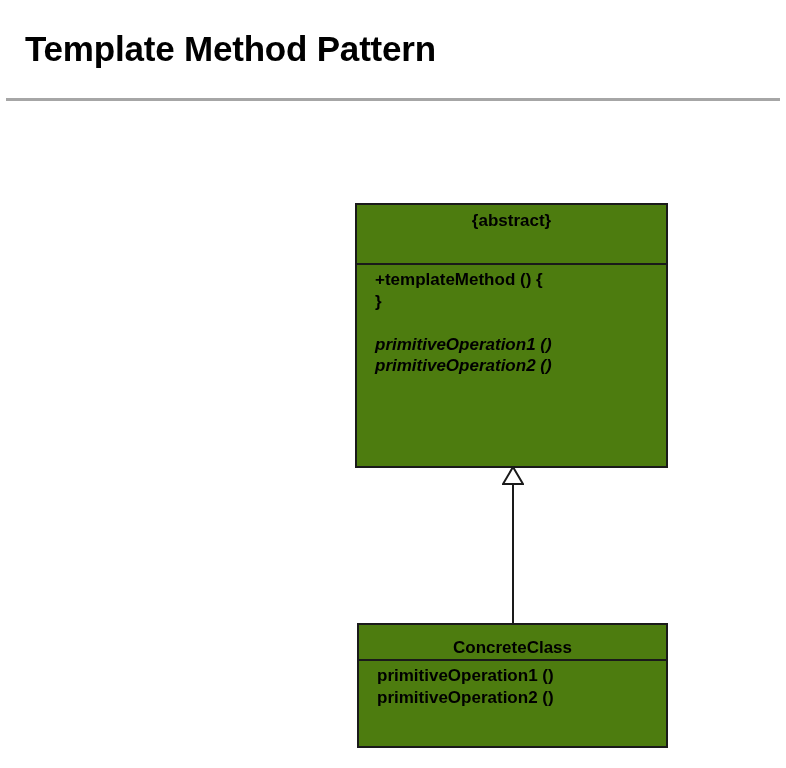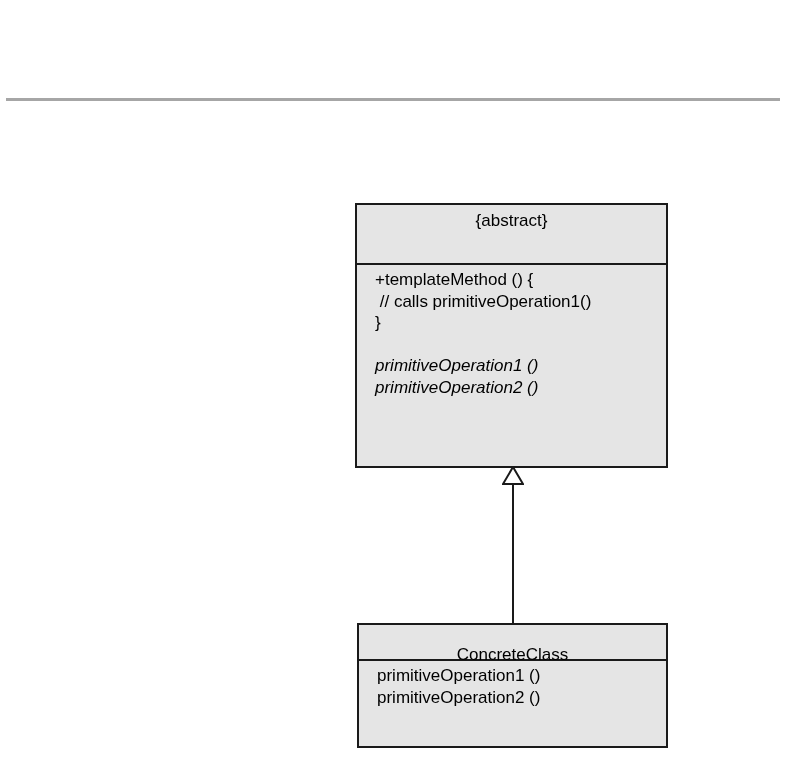--- a/index.html
+++ b/index.html
@@ -49,22 +49,23 @@
     position: absolute;
     left: 0;
     top: 0;
     width: 786px;
     height: 768px;
   }
 
   .uml-class {
     position: absolute;
     box-sizing: border-box;
-    background: #e5e5e5;
+    background: #4d7c0f;
     border: 2px solid #1a1a1a;
+    font-weight: bold;
   }
 
   .uml-header {
     box-sizing: border-box;
     text-align: center;
     padding: 5px 6px 6px 6px;
     font-size: 17px;
     line-height: 21px;
   }
   .uml-header .stereo {
@@ -111,21 +112,21 @@
   }
   #abstract-class .uml-header { height: 58px; }
 
   
   #concrete-class {
     left: 357px;
     top: 623px;
     width: 311px;
     height: 125px;
   }
-  #concrete-class .uml-header { height: 34px; padding-top: 19px; }
+  #concrete-class .uml-header { height: 34px; padding-top: 12px; }
 
   
   #generalization-line {
     position: absolute;
     left: 512px;
     top: 484px;
     width: 2px;
     height: 139px;
     background: #1a1a1a;
   }
@@ -138,33 +139,33 @@
   }
   #generalization-arrowhead svg {
     display: block;
   }
 </style>
 </head>
 <body>
 
 <div id="slide">
 
+  <div id="slide-title">Template Method Pattern</div>
 
   <div id="title-rule"></div>
 
   <div id="diagram">
 
     <div class="uml-class" id="abstract-class">
       <div class="uml-header">
         <span class="stereo">{abstract}</span>
       </div>
       <div class="uml-divider"></div>
       <div class="uml-body">
         <div class="uml-line">+templateMethod () {</div>
-        <div class="uml-line"> // calls primitiveOperation1()</div>
         <div class="uml-line">}</div>
         <div class="uml-line blank"></div>
         <div class="uml-line italic">primitiveOperation1 ()</div>
         <div class="uml-line italic">primitiveOperation2 ()</div>
       </div>
     </div>
 
     <div id="generalization-arrowhead">
       <svg width="22" height="19" viewBox="0 0 22 19" xmlns="http://www.w3.org/2000/svg">
         <polygon points="11,1 21,18 1,18" fill="#ffffff" stroke="#1a1a1a" stroke-width="2" stroke-linejoin="miter"></polygon>

